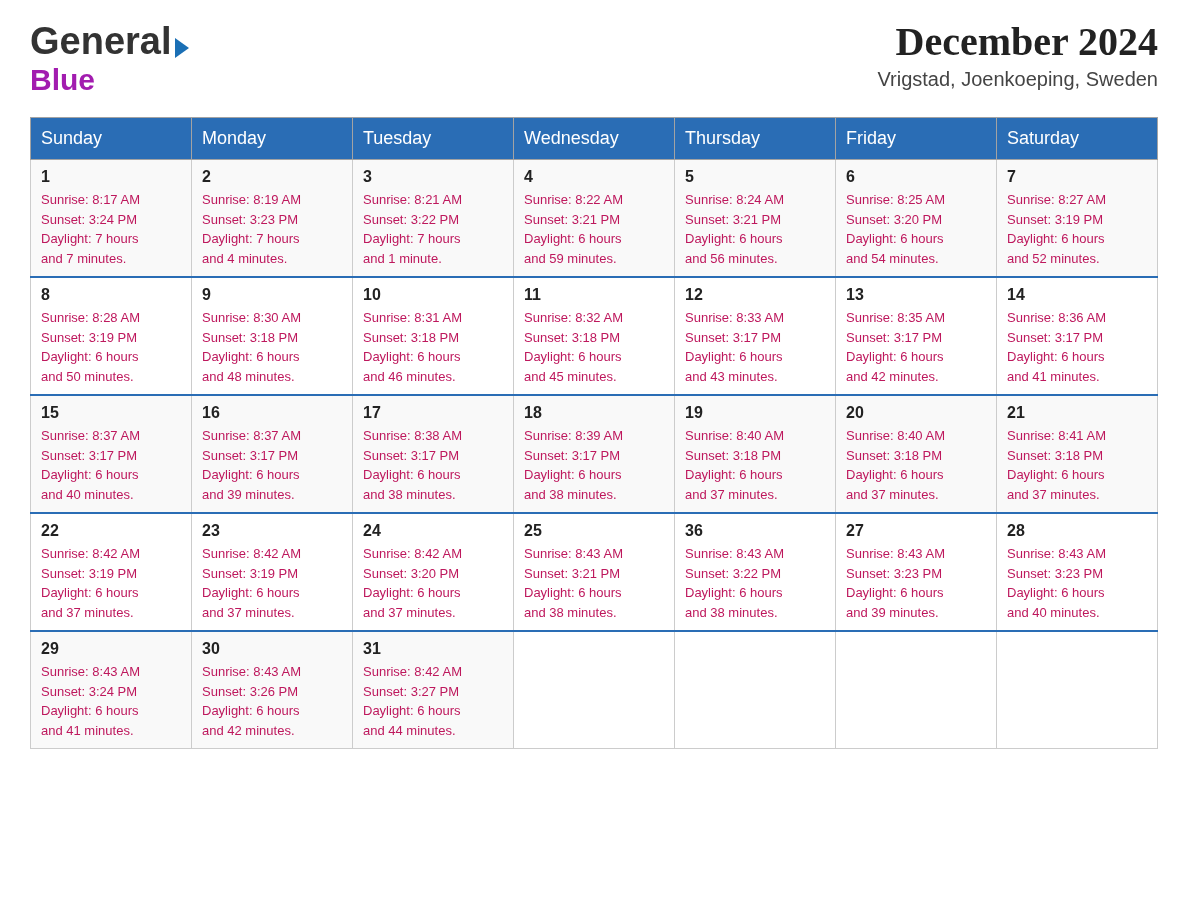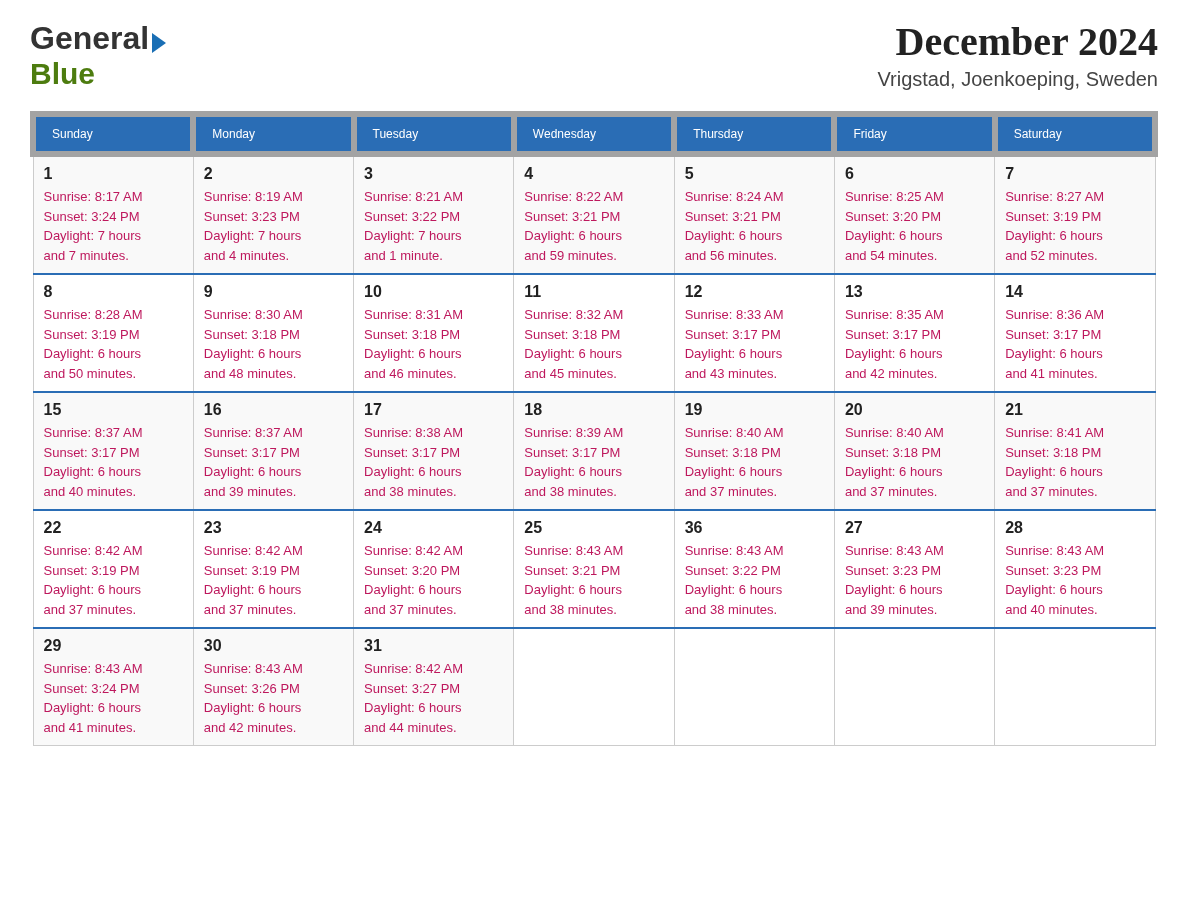--- a/index.html
+++ b/index.html
@@ -37,25 +37,25 @@
       margin-top: 4px;
     }
     .calendar {
       width: 100%;
       border-collapse: collapse;
       border: 1px solid #aaaaaa;
     }
     .calendar th {
       background-color: #2a6db5;
       color: #ffffff;
-      font-size: 12px;
+      font-size: 18px;
       font-weight: normal;
-      padding: 10px 16px;
+      padding: 10px 10px;
       text-align: left;
-      border: 6px solid #a3a3a3;
+      border: 1px solid #a3a3a3;
     }
     .calendar td {
       vertical-align: top;
       padding: 8px 10px;
       font-size: 13px;
       color: #333333;
       border: 1px solid #cccccc;
       width: 14.28%;
       min-height: 100px;
     }
@@ -86,24 +86,24 @@
     .row-border-top td {
       border-top: 2px solid #2a6db5;
     }
   </style>
 </head>
 <body>
 
 <div class="header">
   <div class="logo">
     <div>
-      <span style="font-size:32px;font-weight:bold;color:#333;">General</span><span style="display:inline-block;width:0;height:0;border-left:14px solid #1a6fb5;border-top:10px solid transparent;border-bottom:10px solid transparent;margin-left:3px;vertical-align:middle;margin-bottom:4px;"></span>
+      <span style="font-size:38px;font-weight:bold;color:#333;">General</span><span style="display:inline-block;width:0;height:0;border-left:14px solid #1a6fb5;border-top:10px solid transparent;border-bottom:10px solid transparent;margin-left:3px;vertical-align:middle;margin-bottom:4px;"></span>
     </div>
     <div>
-      <span style="font-size:30px;font-weight:bold;color:#4d7c0f;">Blue</span>
+      <span style="font-size:30px;font-weight:bold;color:#a21caf;">Blue</span>
     </div>
   </div>
   <div class="title-block">
     <div class="month-title">December 2024</div>
     <div class="location">Vrigstad, Joenkoeping, Sweden</div>
   </div>
 </div>
 
 <table class="calendar">
   <thead>

